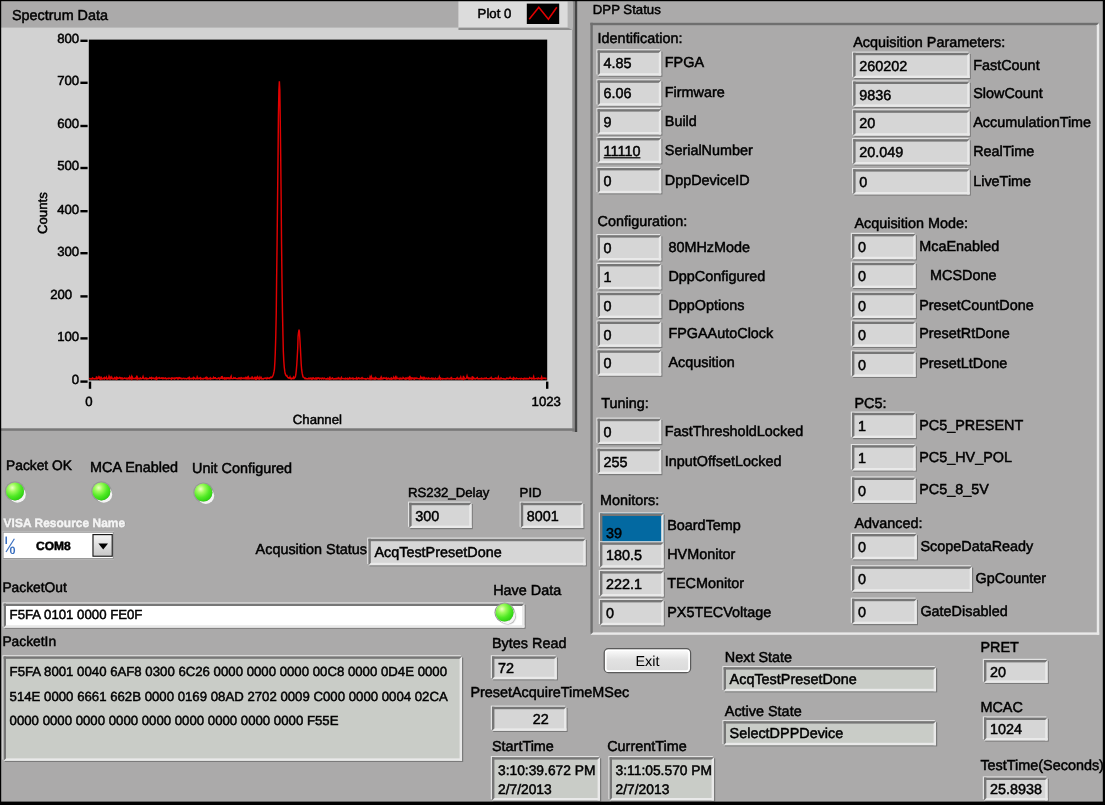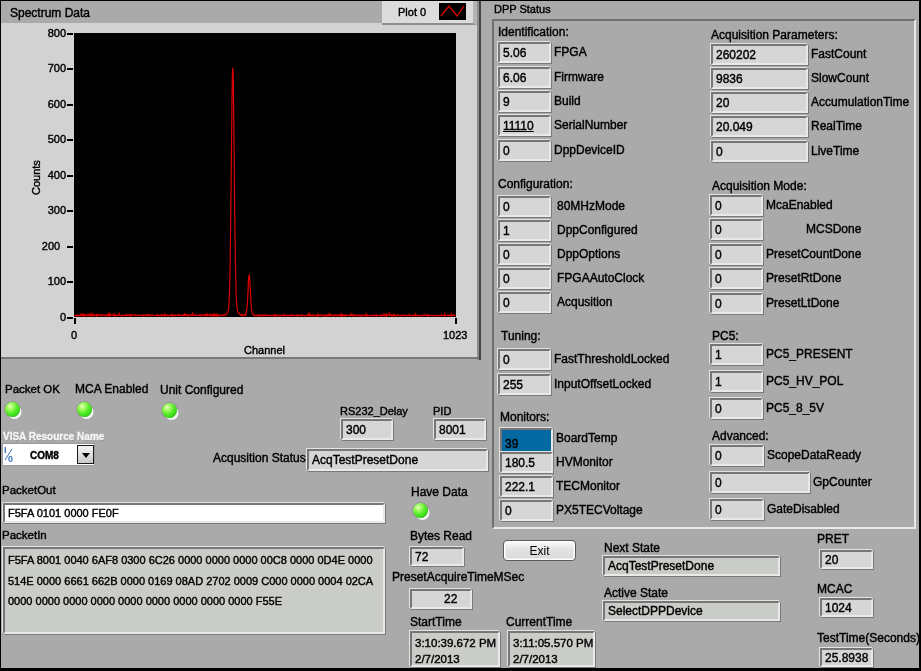--- a/index.html
+++ b/index.html
@@ -54,21 +54,21 @@
 <div style="position:absolute;left:455px;top:318px;width:1.5px;height:6px;background:#000"></div>
 <div class="lb" style="left:71px;top:329px;font-size:11px">0</div>
 <div class="lb" style="left:443px;top:329px;font-size:11px">1023</div>
 <div class="lb" style="left:244px;top:344px;font-size:11px">Channel</div>
 <div class="lb" style="left:30px;top:195px;font-size:11px;transform-origin:0 0;transform:rotate(-90deg)">Counts</div>
 <div class="lb" style="left:494px;top:3px;font-size:11px">DPP Status</div>
 <div style="position:absolute;left:492px;top:19px;width:424px;height:510px;box-sizing:border-box;
 border:2px solid;border-color:#6f6f6f #e9e9e9 #e9e9e9 #6f6f6f"></div>
 <div class="lb" style="left:498px;top:26px;">Identification:</div>
 <div class="fb" style="left:498px;top:42px;width:53px;height:21px;background:#d6d6d6;">
-      <span>5.06</span>
+      <span>4.85</span>
     </div>
     <div class="lb" style="left:554px;top:46px;">FPGA</div>
 <div class="fb" style="left:498px;top:67px;width:53px;height:21px;background:#d6d6d6;">
       <span>6.06</span>
     </div>
     <div class="lb" style="left:554px;top:71px;">Firmware</div>
 <div class="fb" style="left:498px;top:91px;width:53px;height:21px;background:#d6d6d6;">
       <span>9</span>
     </div>
     <div class="lb" style="left:554px;top:95px;">Build</div>
@@ -149,21 +149,21 @@
     </div>
     <div class="lb" style="left:811px;top:145px;">LiveTime</div>
 <div class="lb" style="left:712px;top:180px;">Acquisition Mode:</div>
 <div class="fb" style="left:710px;top:195px;width:53px;height:21px;background:#d6d6d6;">
       <span>0</span>
     </div>
     <div class="lb" style="left:766px;top:199px;">McaEnabled</div>
 <div class="fb" style="left:710px;top:219px;width:53px;height:21px;background:#d6d6d6;">
       <span>0</span>
     </div>
-    <div class="lb" style="left:759px;top:223px;padding-left:47px;">MCSDone</div>
+    <div class="lb" style="left:728px;top:223px;padding-left:47px;">MCSDone</div>
 <div class="fb" style="left:710px;top:244px;width:53px;height:21px;background:#d6d6d6;">
       <span>0</span>
     </div>
     <div class="lb" style="left:766px;top:248px;">PresetCountDone</div>
 <div class="fb" style="left:710px;top:268px;width:53px;height:21px;background:#d6d6d6;">
       <span>0</span>
     </div>
     <div class="lb" style="left:766px;top:272px;">PresetRtDone</div>
 <div class="fb" style="left:710px;top:293px;width:53px;height:21px;background:#d6d6d6;">
       <span>0</span>
@@ -217,21 +217,21 @@
     </div>
 <div class="lb" style="left:433px;top:405px;font-size:11px">PID</div>
 <div class="fb" style="left:434px;top:419px;width:52px;height:21px;background:#d6d6d6;">
       <span>8001</span>
     </div>
 <div class="lb" style="left:213px;top:452px;">Acqusition Status</div>
 <div class="fb" style="left:307px;top:449px;width:181px;height:22px;background:#d6d6d6;">
       <span>AcqTestPresetDone</span>
     </div>
 <div class="lb" style="left:2px;top:484px;font-size:11.5px">PacketOut</div>
-<div class="fb" style="left:3px;top:503px;width:382px;height:20px;background:#fff;font-size:11px">
+<div class="fb" style="left:3px;top:503px;width:434px;height:20px;background:#fff;font-size:11px">
       <span>F5FA 0101 0000 FE0F</span>
     </div>
 <div class="lb" style="left:2px;top:529px;font-size:11.5px">PacketIn</div>
 <div class="fb" style="left:3px;top:547px;width:382px;height:87px;background:#c9ccc7;align-items:flex-start;padding-top:1px;font-size:11px;line-height:20.5px;white-space:normal">
       <span>F5FA 8001 0040 6AF8 0300 6C26 0000 0000 0000 00C8 0000 0D4E 0000<br>514E 0000 6661 662B 0000 0169 08AD 2702 0009 C000 0000 0004 02CA<br>0000 0000 0000 0000 0000 0000 0000 0000 0000 F55E</span>
     </div>
 <div class="lb" style="left:411px;top:486px;">Have Data</div>
 <div class="led" style="left:413px;top:503px"></div>
 <div class="lb" style="left:410px;top:530px;">Bytes Read</div>
 <div class="fb" style="left:410px;top:547px;width:54px;height:19px;background:#d6d6d6;">

